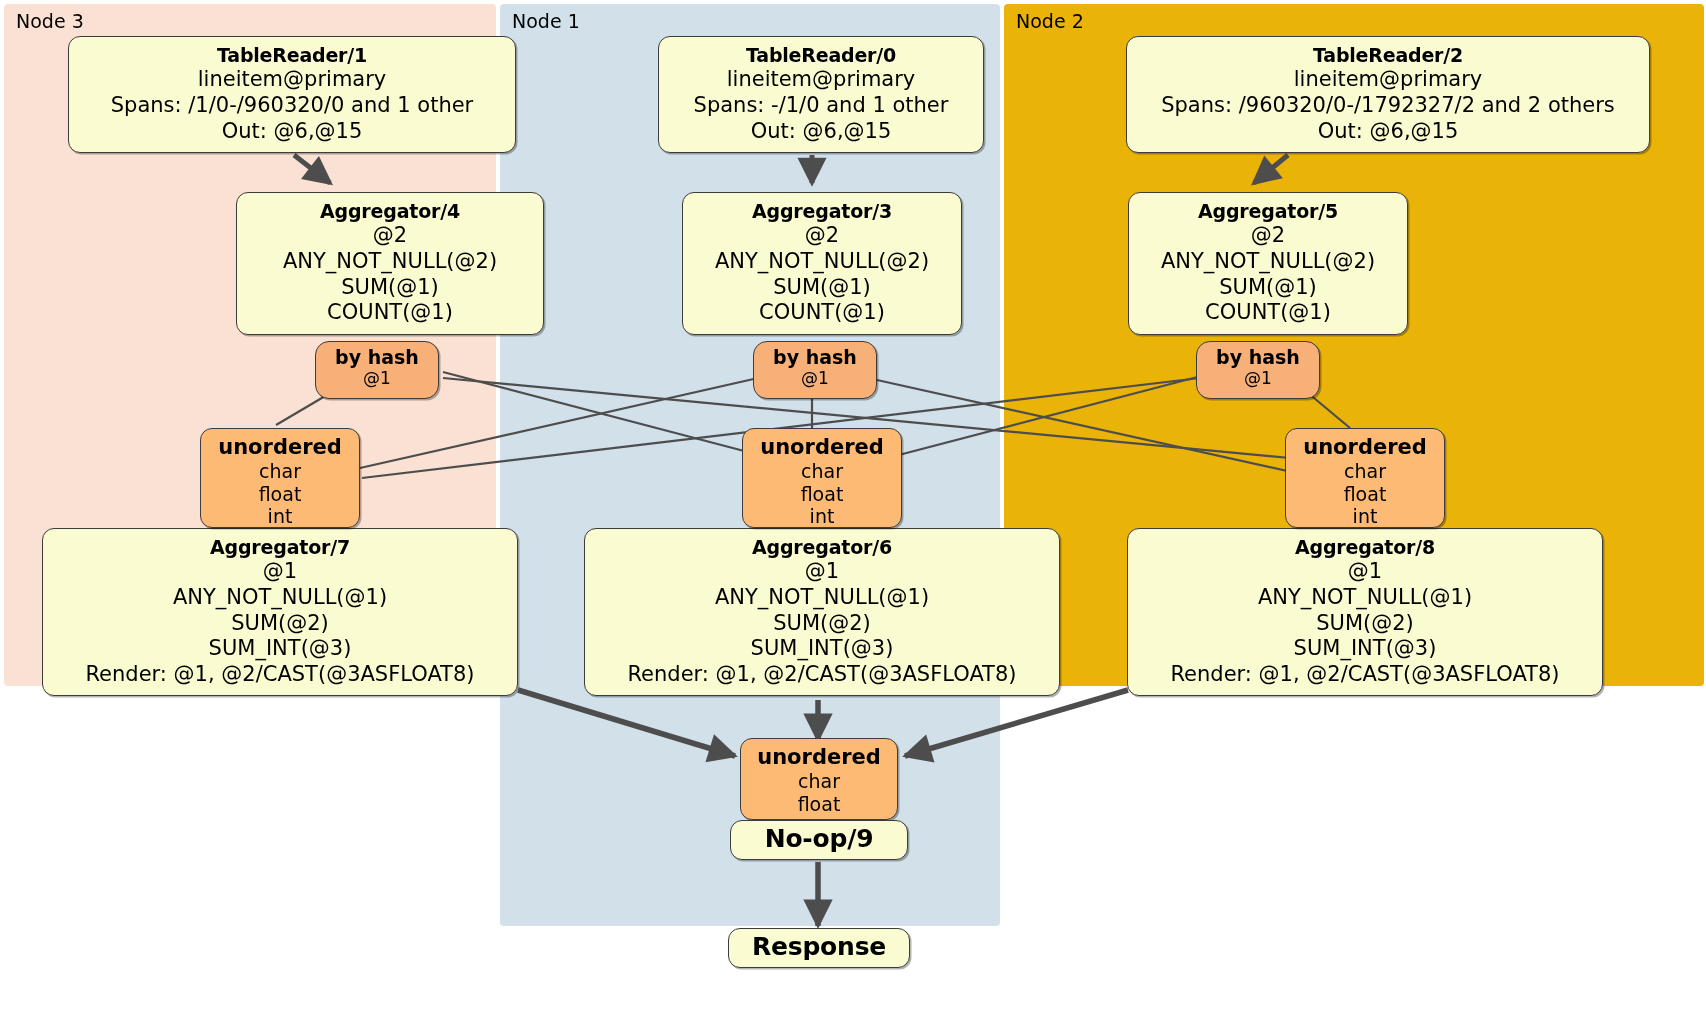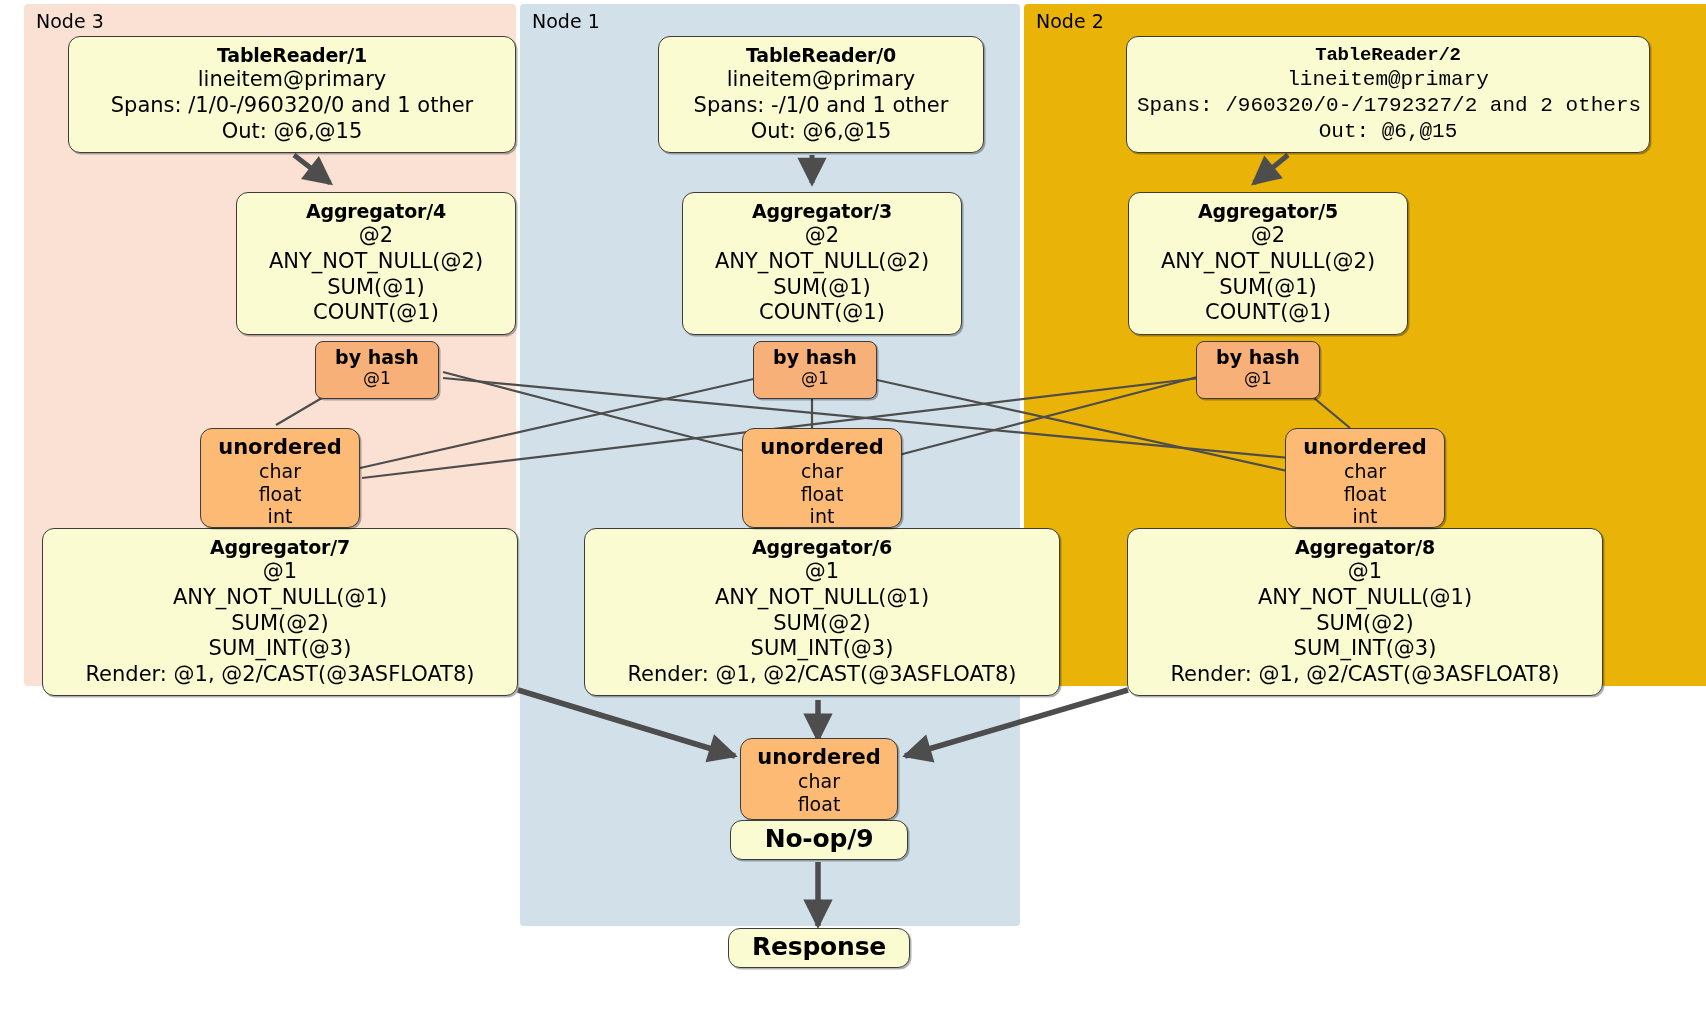--- a/index.html
+++ b/index.html
@@ -16,21 +16,20 @@
     height: 1016px;
     overflow: hidden;
     background: #ffffff;
   }
 
   
   .node-panel {
     position: absolute;
     box-sizing: border-box;
     border-radius: 4px;
-    margin-left: 20px;
   }
   .node-label {
     position: absolute;
     top: 6px;
     left: 12px;
     font-size: 19px;
     color: #000000;
     line-height: 1.2;
     white-space: nowrap;
   }
@@ -83,21 +82,21 @@
     font-size: 25px;
     line-height: 1.2;
   }
 
   
   .pill {
     position: absolute;
     box-sizing: border-box;
     background: #f7b077;
     border: 1.6px solid #3c3c3c;
-    border-radius: 8px;
+    border-radius: 14px;
     box-shadow: 1.5px 1.5px 0 rgba(0,0,0,0.30);
     text-align: center;
     padding-top: 4px;
     z-index: 6;
   }
   .pill .t1 {
     font-weight: bold;
     font-size: 19px;
     line-height: 1.18;
   }
@@ -179,28 +178,28 @@
     <div class="line">Out: @6,@15</div>
   </div>
 
   <div class="box proc" style="left:658px; top:36px; width:326px;">
     <div class="title">TableReader/0</div>
     <div class="line">lineitem@primary</div>
     <div class="line">Spans: -/1/0 and 1 other</div>
     <div class="line">Out: @6,@15</div>
   </div>
 
-  <div class="box proc" style="left:1126px; top:36px; width:524px;font-family:Liberation Mono, monospace;">
+  <div class="box proc" style="left:1126px; top:36px; width:524px;">
     <div class="title">TableReader/2</div>
     <div class="line">lineitem@primary</div>
     <div class="line">Spans: /960320/0-/1792327/2 and 2 others</div>
     <div class="line">Out: @6,@15</div>
   </div>
 
-  <div class="box proc" style="left:236px; top:192px; width:280px;">
+  <div class="box proc" style="left:236px; top:192px; width:308px;">
     <div class="title">Aggregator/4</div>
     <div class="line">@2</div>
     <div class="line">ANY_NOT_NULL(@2)</div>
     <div class="line">SUM(@1)</div>
     <div class="line">COUNT(@1)</div>
   </div>
 
   <div class="box proc" style="left:682px; top:192px; width:280px;">
     <div class="title">Aggregator/3</div>
     <div class="line">@2</div>

